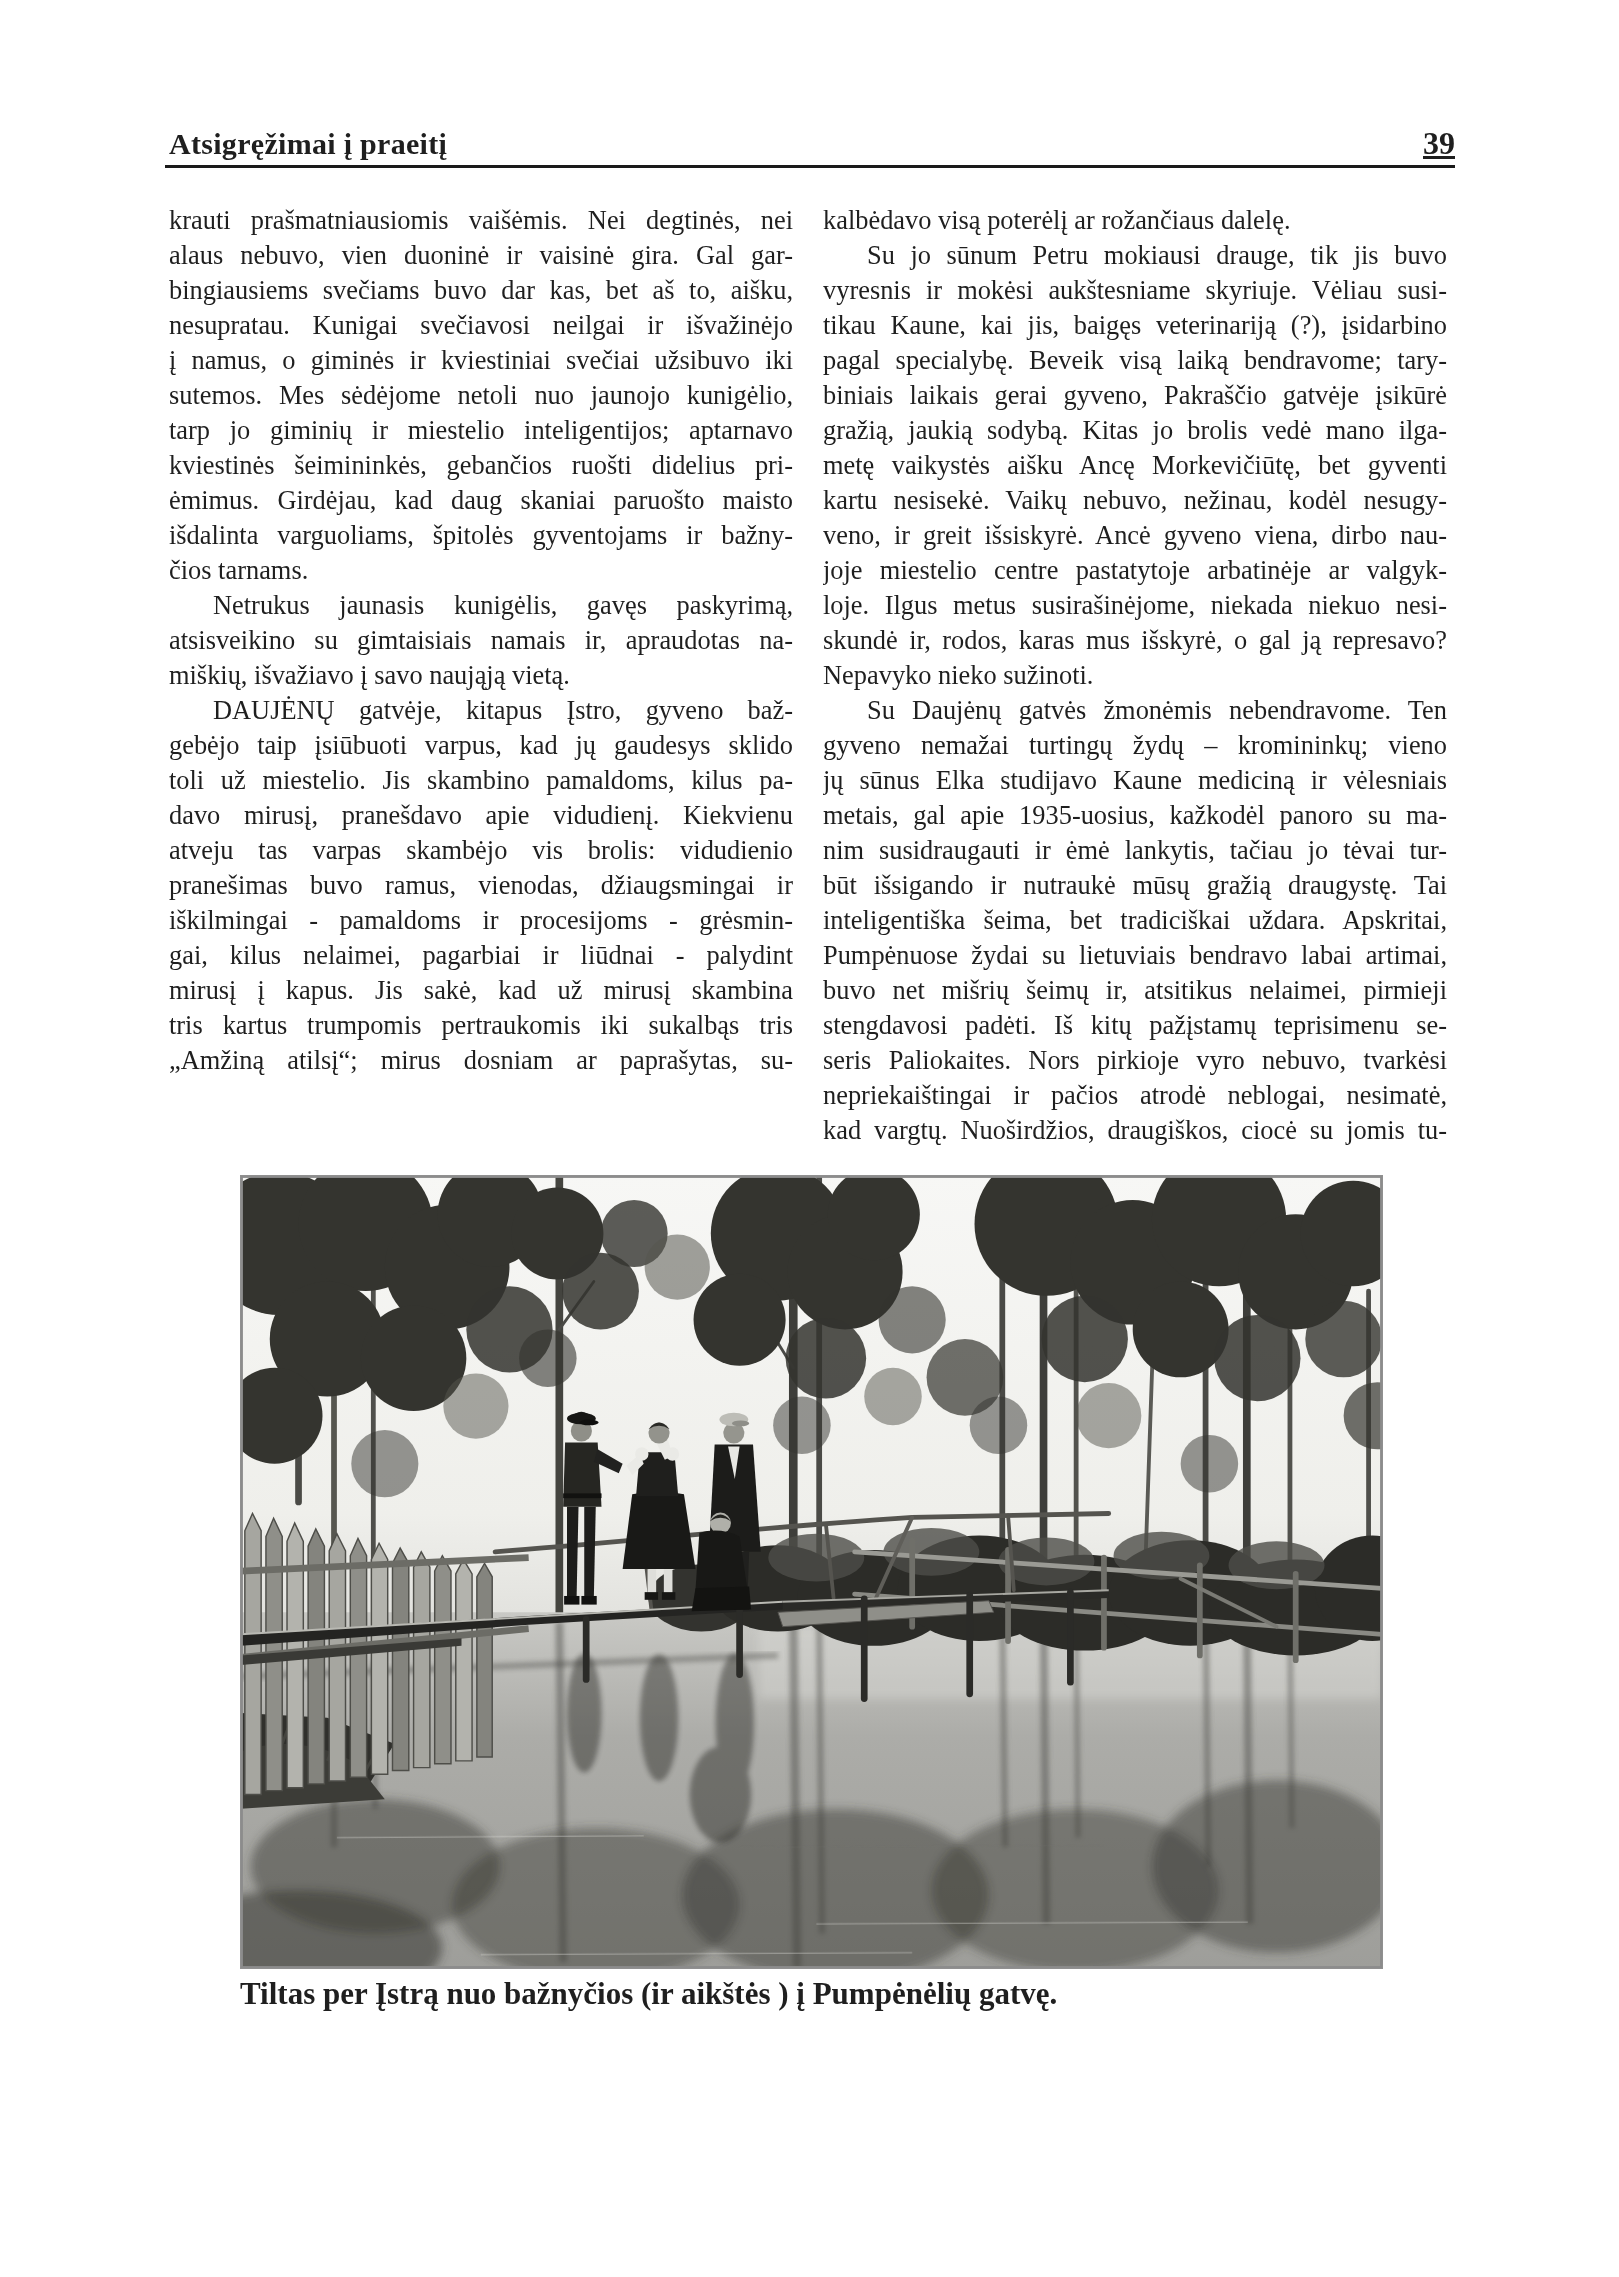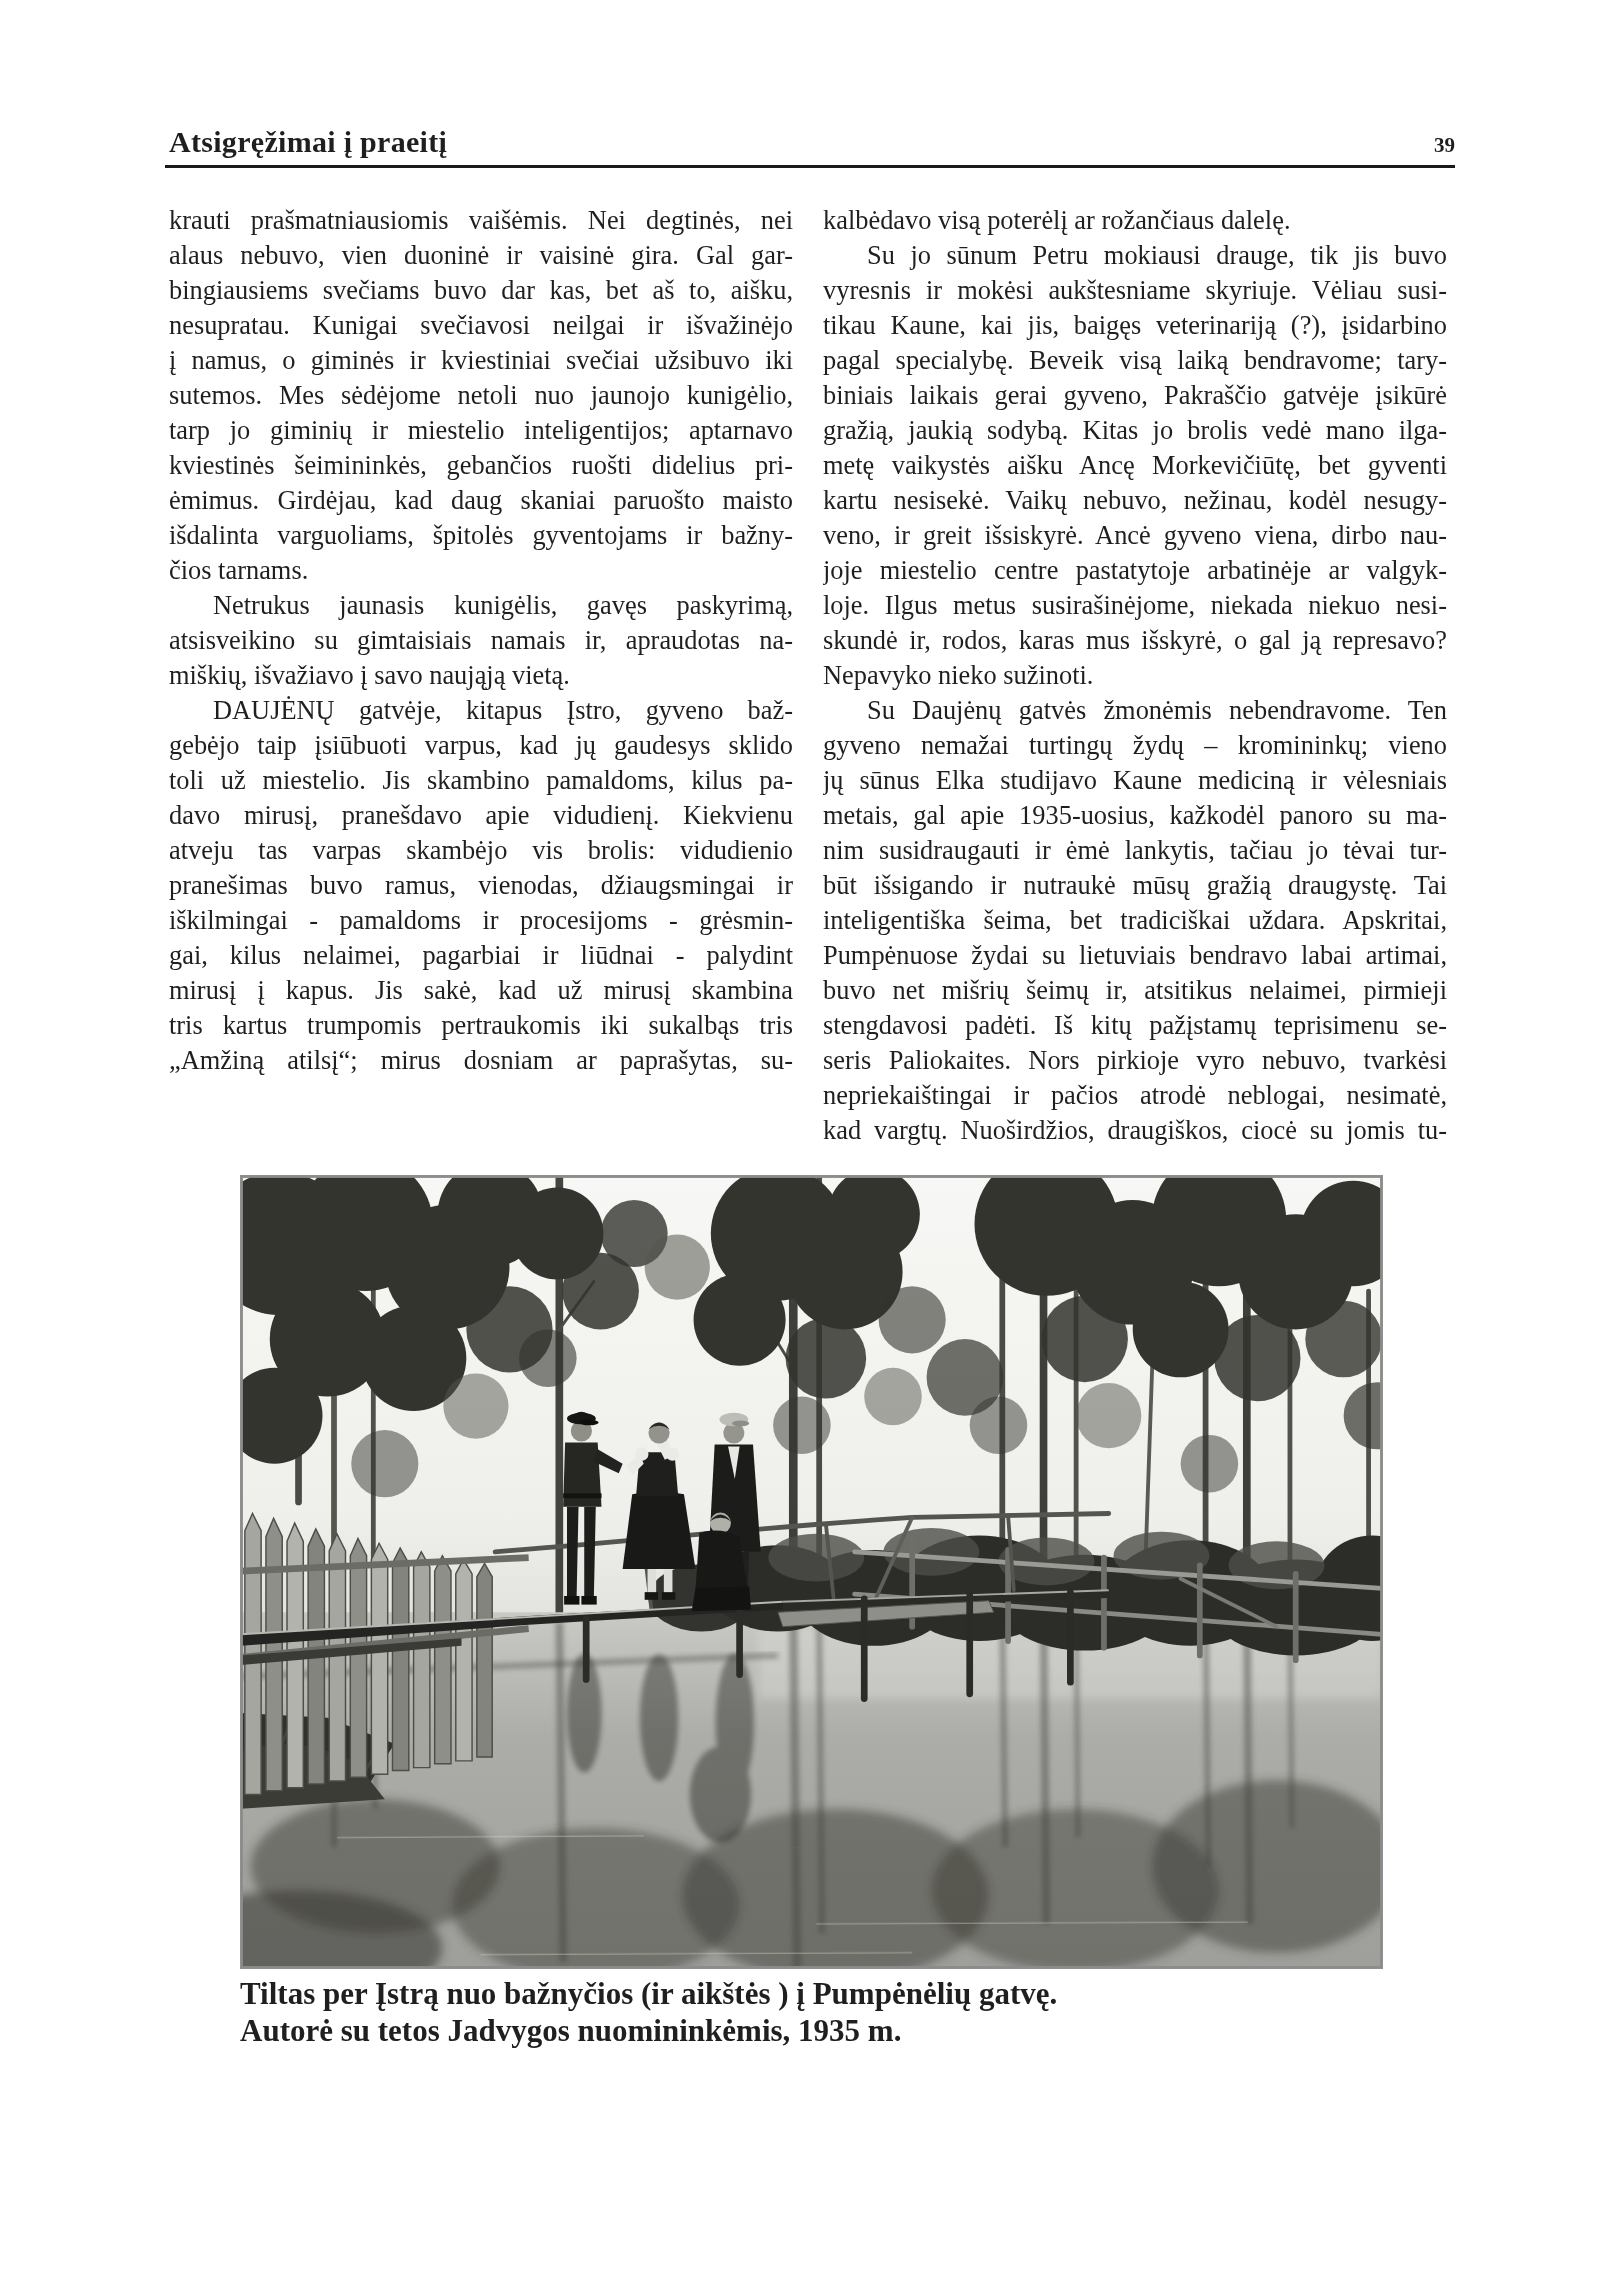--- a/index.html
+++ b/index.html
@@ -7,21 +7,21 @@
     width:1620px;height:2278px;position:relative;background:#ffffff;
     font-family:"Liberation Serif","DejaVu Serif",serif;color:#1f1f1f;
     -webkit-font-smoothing:antialiased;
   }
   .page{position:absolute;inset:0;}
   .running-head{
     position:absolute;left:169px;top:125px;width:1286px;
     display:flex;justify-content:space-between;align-items:baseline;
   }
   .running-head .title{font-weight:bold;font-size:30px;letter-spacing:0.3px;}
-  .running-head .pageno{font-weight:bold;font-size:21px;}
+  .running-head .pageno{font-weight:bold;font-size:32px;text-decoration:underline;}
   .head-rule{position:absolute;left:165px;top:165px;width:1290px;height:2.9px;background:#1a1a1a;}
   .col{position:absolute;top:203px;width:624px;font-size:26.4px;}
   .col-left{left:169px;}
   .col-right{left:823px;}
   .ln{
     height:35px;line-height:35px;overflow:hidden;
     text-align:justify;text-align-last:justify;white-space:normal;
   }
   .ln.ind{text-indent:44px;}
   .ln.end{text-align-last:left;}
@@ -367,17 +367,16 @@
           <path d="M474,430 L530,428 L532,452 L470,454 Z" fill="#131311"></path>
         </g>
       </g>
 
       <rect x="1" y="1" width="1188" height="824" fill="none" stroke="#8c8c8c" stroke-width="2"></rect>
     </svg>
   </figure>
 
   <div class="caption">
     <div class="cap-ln">Tiltas per Įstrą nuo bažnyčios (ir aikštės ) į Pumpėnėlių gatvę.</div>
-    <div class="cap-ln">Autorė su tetos Jadvygos nuomininkėmis, 1935 m.</div>
   </div>
 
 </div>
 
 
 </body></html>

